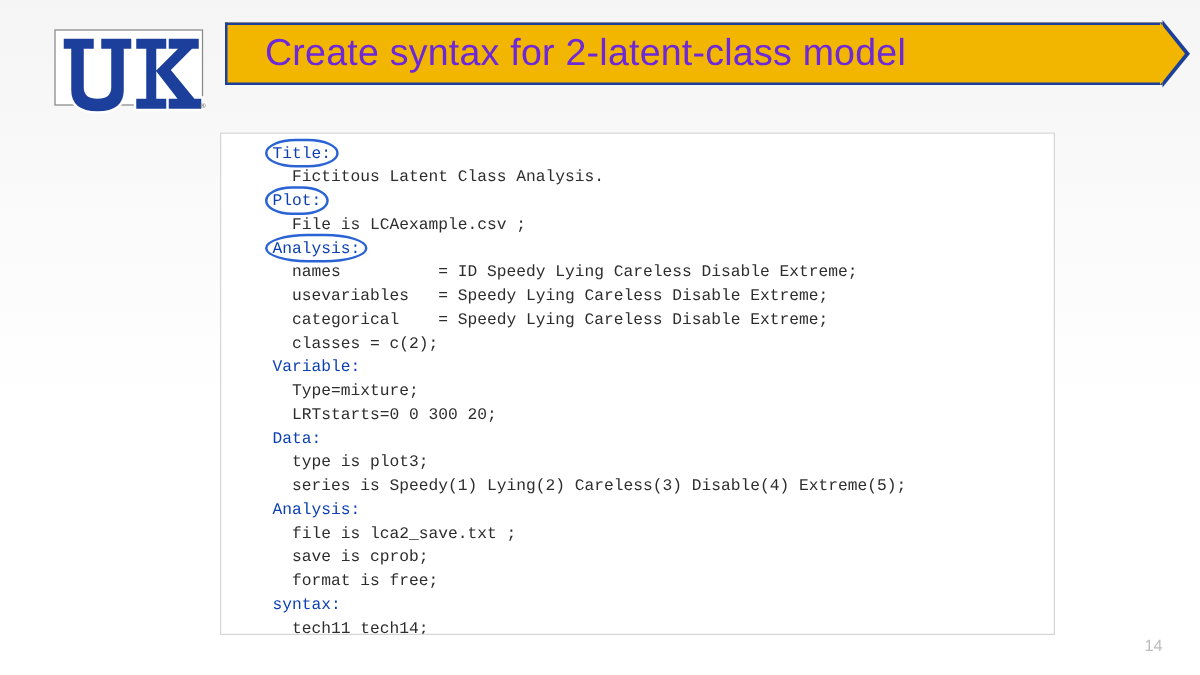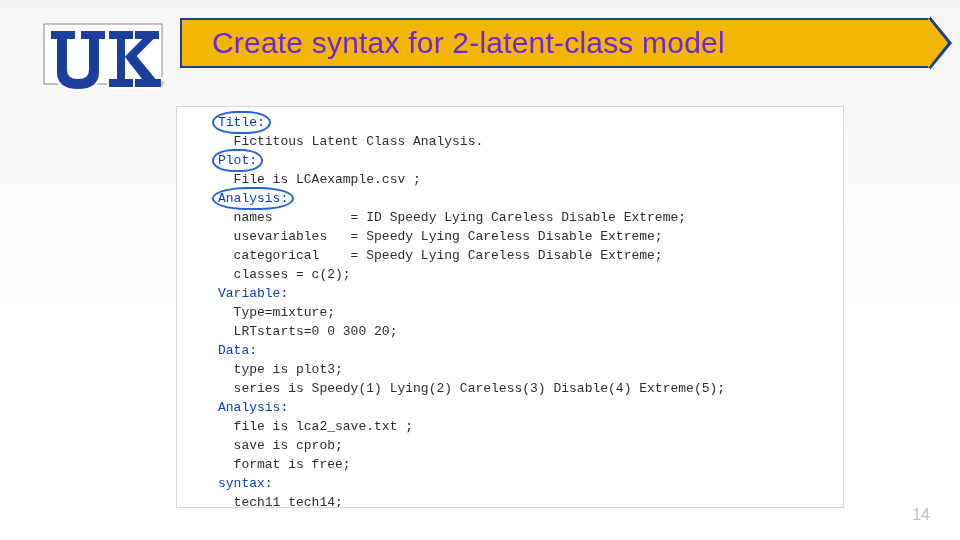--- a/index.html
+++ b/index.html
@@ -94,21 +94,21 @@
     top: -2px;
     bottom: -2px;
     border: 2px solid #2a64d4;
     border-radius: 50%/60%;
     pointer-events: none;
   }
   .page-num {
     position: absolute;
     bottom: 16px;
     right: 30px;
-    font-size: 16px;
+    font-size: 13px;
     color: #bdbdbd;
   }
 </style>
 </head>
 <body>
 
 <div class="logo">
   <svg viewBox="0 0 130 76" aria-hidden="true">
     <rect x="6" y="8" width="118" height="60" fill="#ffffff" stroke="#888" stroke-width="1"></rect>
     <path d="M12 14 h26 v10 h-8 v30 q0 8 10 8 t10 -8 v-30 h-8 v-10 h26 v10 h-6 v32 q0 18 -22 18 t-22 -18 v-32 h-6 z" fill="#1b3f9a" stroke="#ffffff" stroke-width="2"></path>

